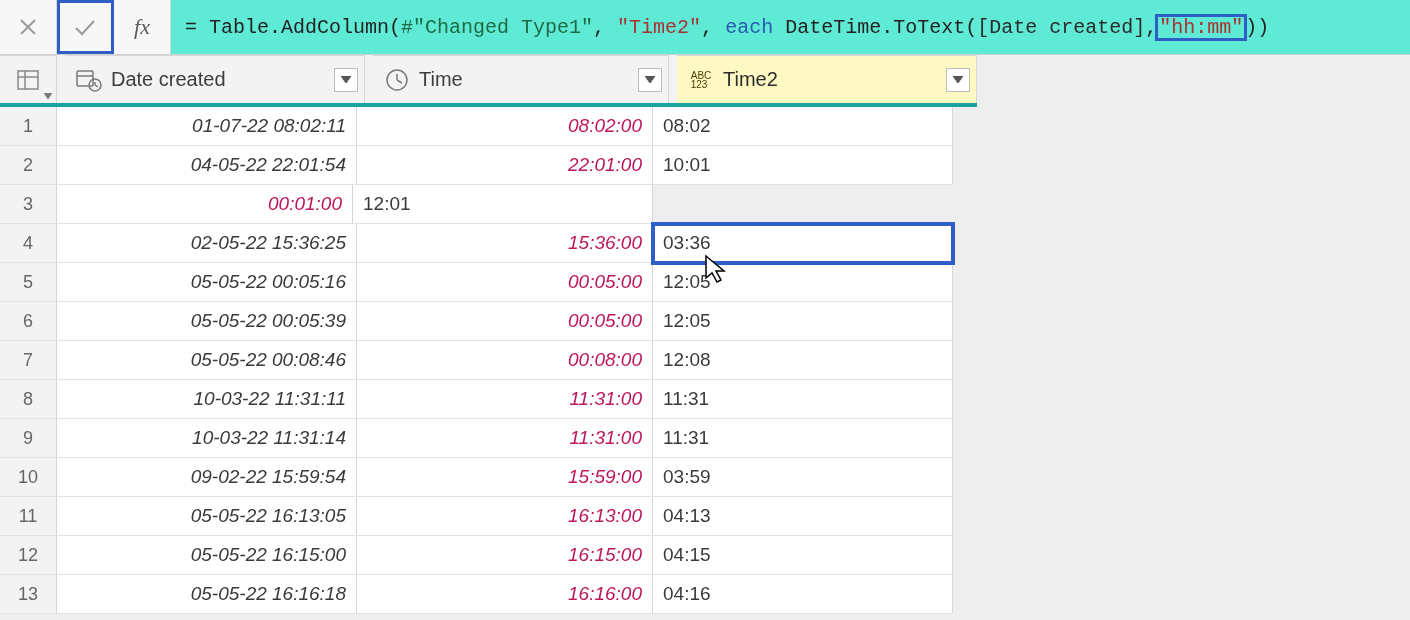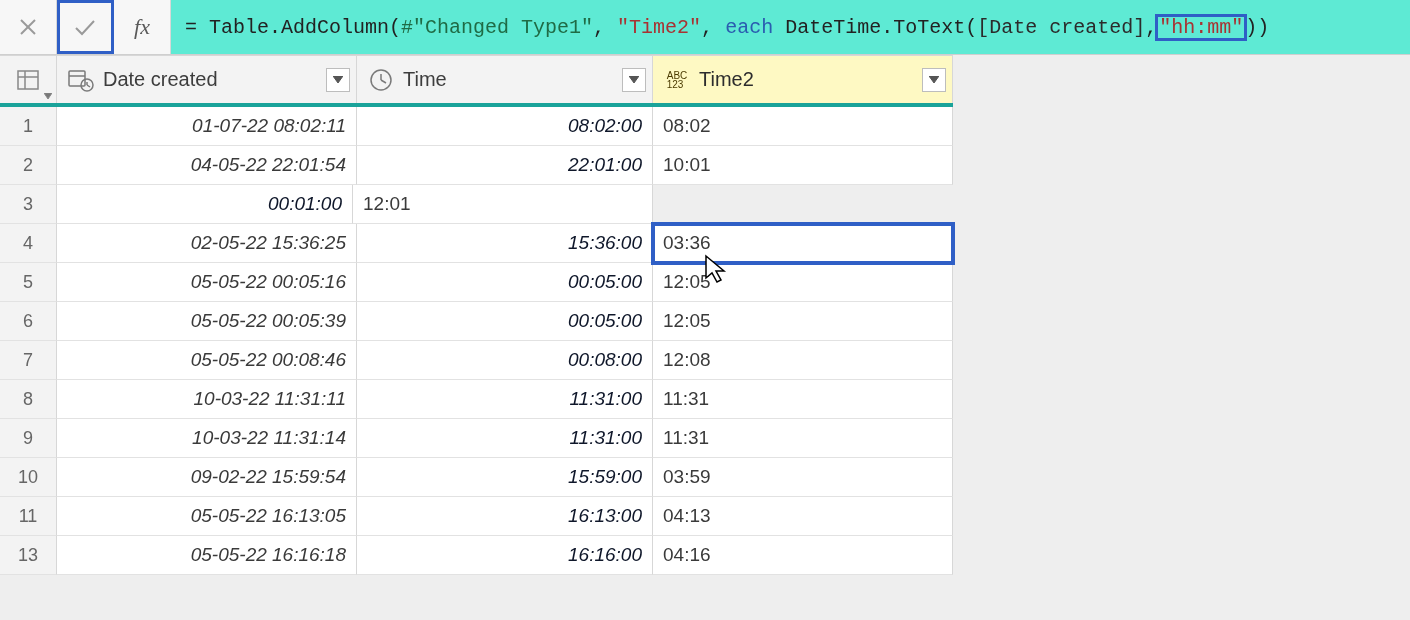--- a/index.html
+++ b/index.html
@@ -74,20 +74,21 @@
     display: flex;
     position: relative;
   }
 
   
   .col-headers {
     display: flex;
     height: 48px;
     background: #f3f3f3;
     border-bottom: 4px solid #1aa39a;
+    gap: 8px;
   }
   .rownum-corner {
     width: 56px;
     border-right: 1px solid #d7d7d7;
     border-top: 1px solid #d7d7d7;
     display: flex;
     align-items: center;
     justify-content: center;
     background: #f3f3f3;
     position: relative;
@@ -166,21 +167,21 @@
     border-bottom: 1px solid #e2e2e2;
     background: #ffffff;
     display: flex;
     align-items: center;
     padding: 0 10px;
     box-sizing: border-box;
     font-size: 19px;
     position: relative;
   }
   .c-date  { width: 300px; justify-content: flex-end; font-style: italic; color: #3a3a3a; }
-  .c-time  { width: 296px; justify-content: flex-end; font-style: italic; color: #0f172a; }
+  .c-time  { width: 296px; justify-content: flex-end; font-style: italic; color: #be185d; }
   .c-time2 { width: 300px; justify-content: flex-start; color: #3a3a3a; }
 
   .hl-cell {
     outline: 4px solid #2f5fc6;
     outline-offset: -2px;
     z-index: 5;
   }
 
   
   .cursor {
@@ -334,20 +335,26 @@
           <div class="cell c-time">15:59:00</div>
           <div class="cell c-time2">03:59</div>
         </div>
         <div class="row">
           <div class="rownum">11</div>
           <div class="cell c-date">05-05-22 16:13:05</div>
           <div class="cell c-time">16:13:00</div>
           <div class="cell c-time2">04:13</div>
         </div>
         <div class="row">
+          <div class="rownum">12</div>
+          <div class="cell c-date">05-05-22 16:15:00</div>
+          <div class="cell c-time">16:15:00</div>
+          <div class="cell c-time2">04:15</div>
+        </div>
+        <div class="row">
           <div class="rownum">13</div>
           <div class="cell c-date">05-05-22 16:16:18</div>
           <div class="cell c-time">16:16:00</div>
           <div class="cell c-time2">04:16</div>
         </div>
       </div>
   </div>
 </div>
 
 <div class="cursor" style="left:704px; top:254px;">

